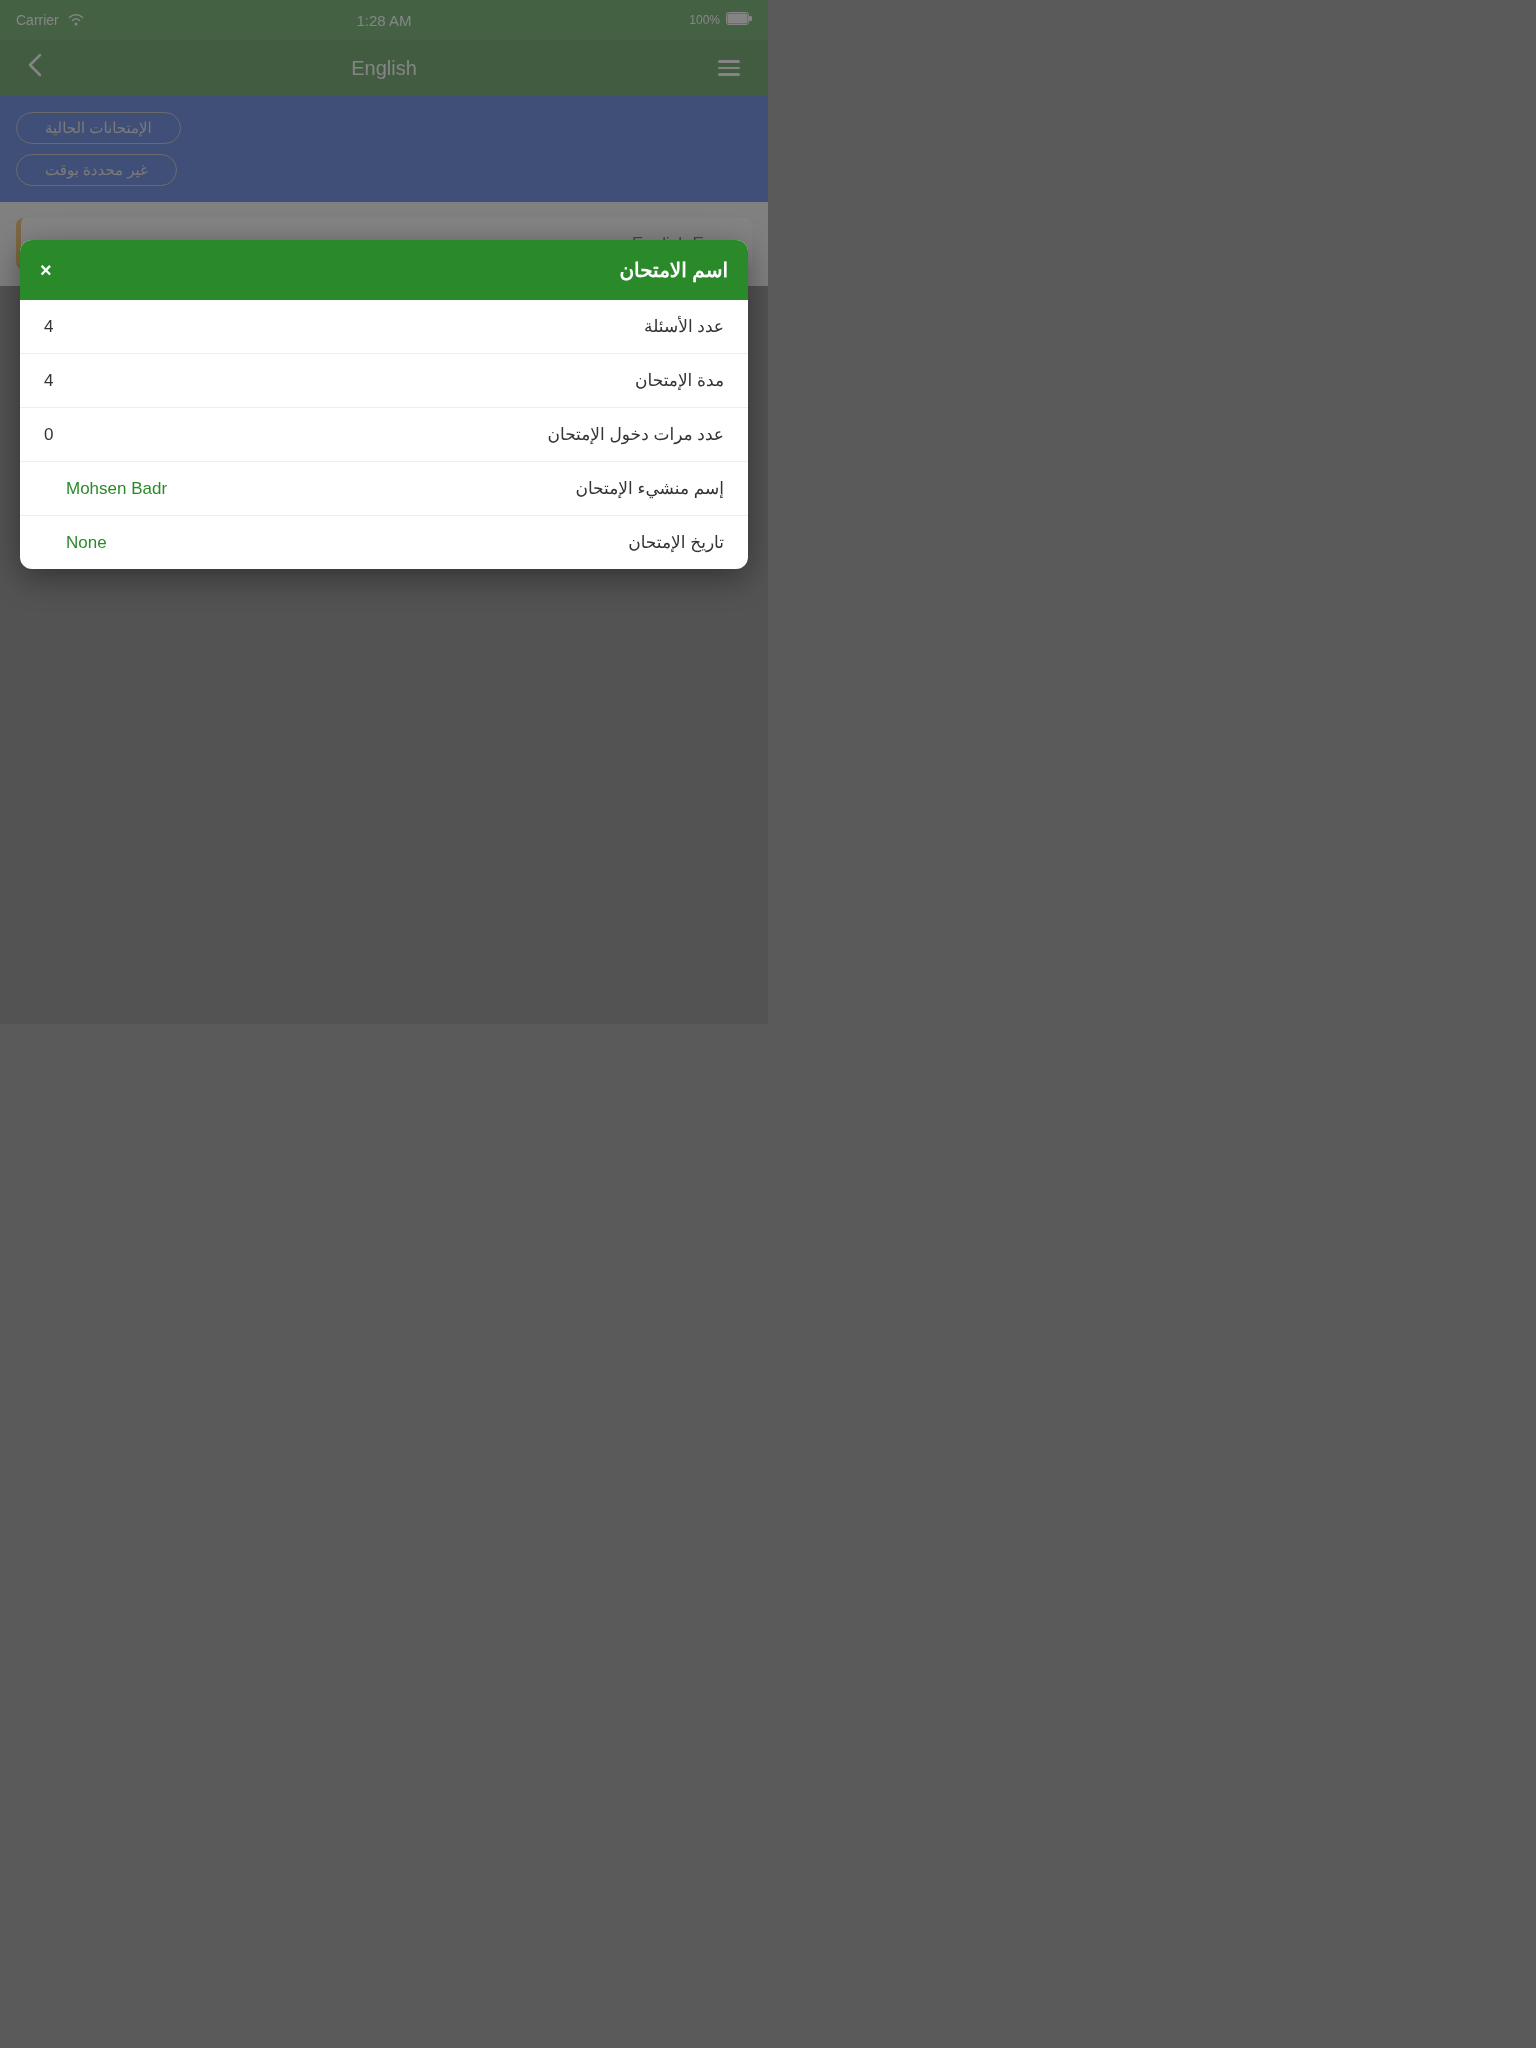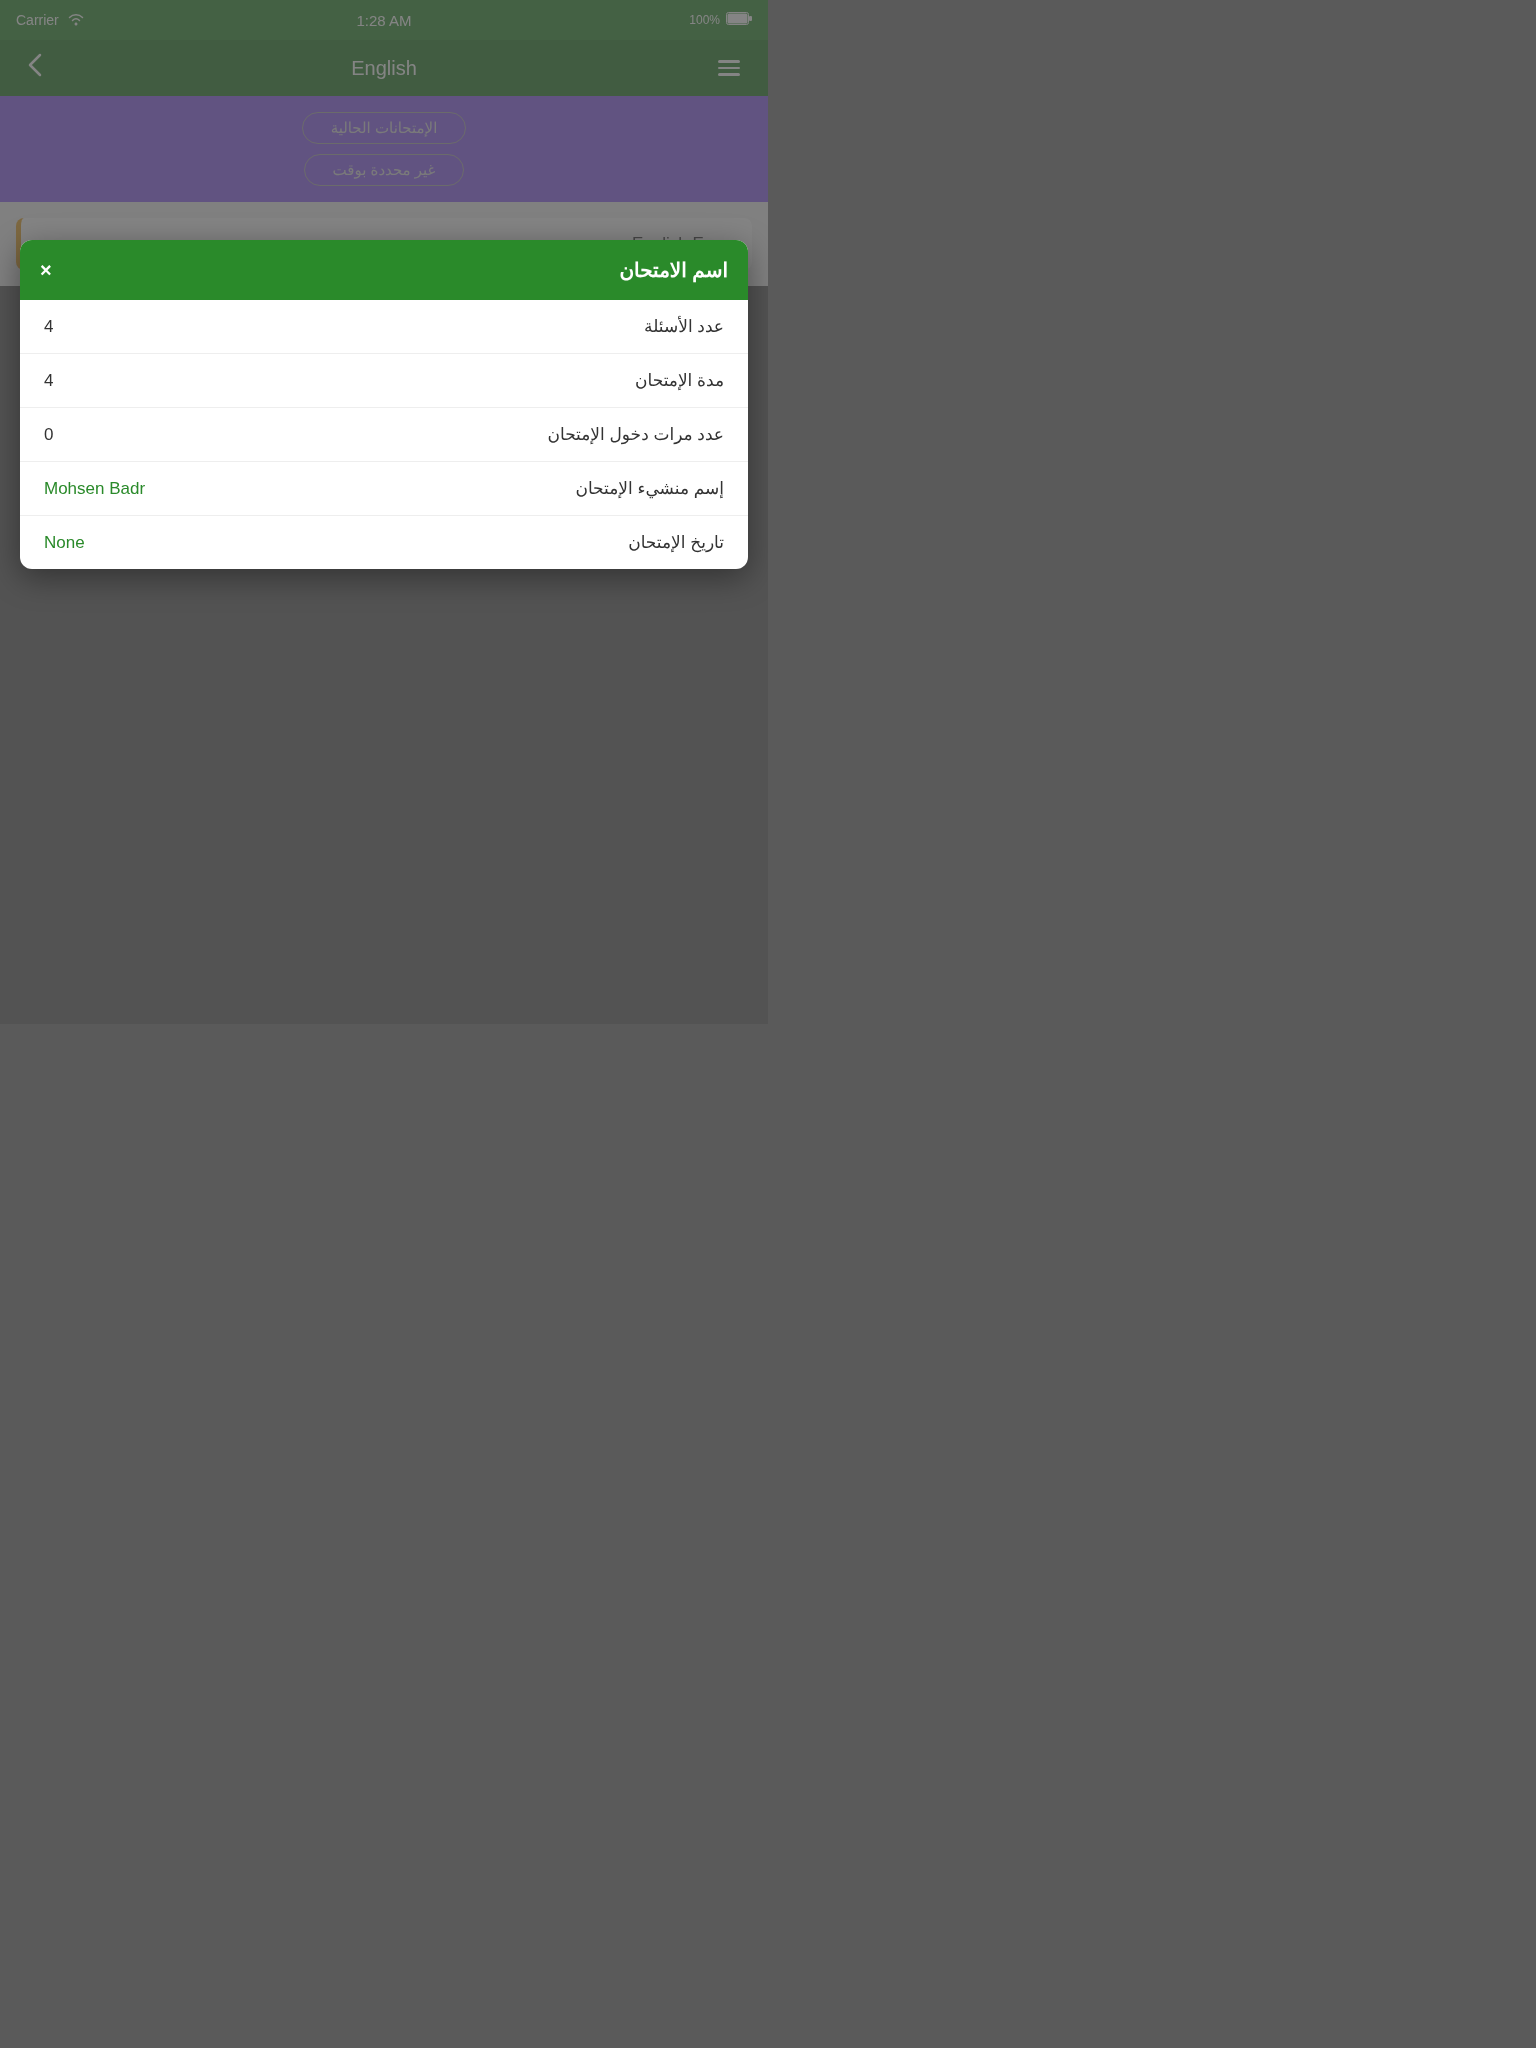--- a/index.html
+++ b/index.html
@@ -75,25 +75,25 @@
     }
 
     .nav-back {
       color: white;
       font-size: 22px;
       cursor: pointer;
     }
 
     
     .filter-area {
-      background-color: #8b5cf6;
+      background-color: #1d4ed8;
       padding: 16px;
       display: flex;
       flex-direction: column;
-      align-items: center;
+      align-items: flex-start;
       gap: 10px;
     }
 
     .filter-btn {
       border: 1.5px solid #aaa;
       background: transparent;
       color: #ddd;
       border-radius: 20px;
       padding: 6px 28px;
       font-size: 15px;
@@ -192,20 +192,21 @@
     }
 
     .info-value {
       font-size: 17px;
       color: #333;
       text-align: left;
     }
 
     .info-value.green {
       color: #2a8a2a;
+      margin-left: 22px;
     }
 
     
     .hamburger-icon {
       display: flex;
       flex-direction: column;
       gap: 4px;
       cursor: pointer;
     }
 

